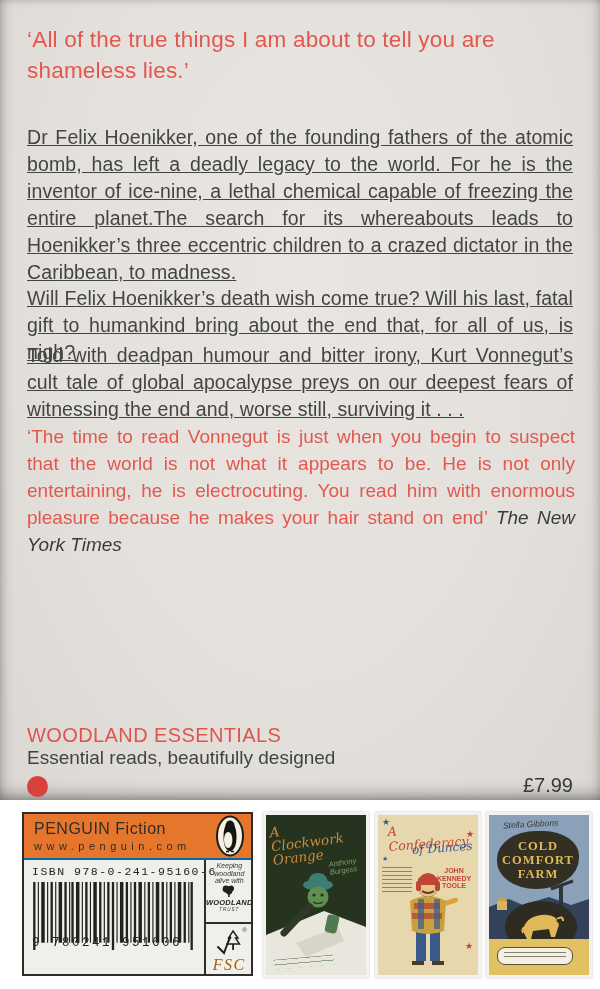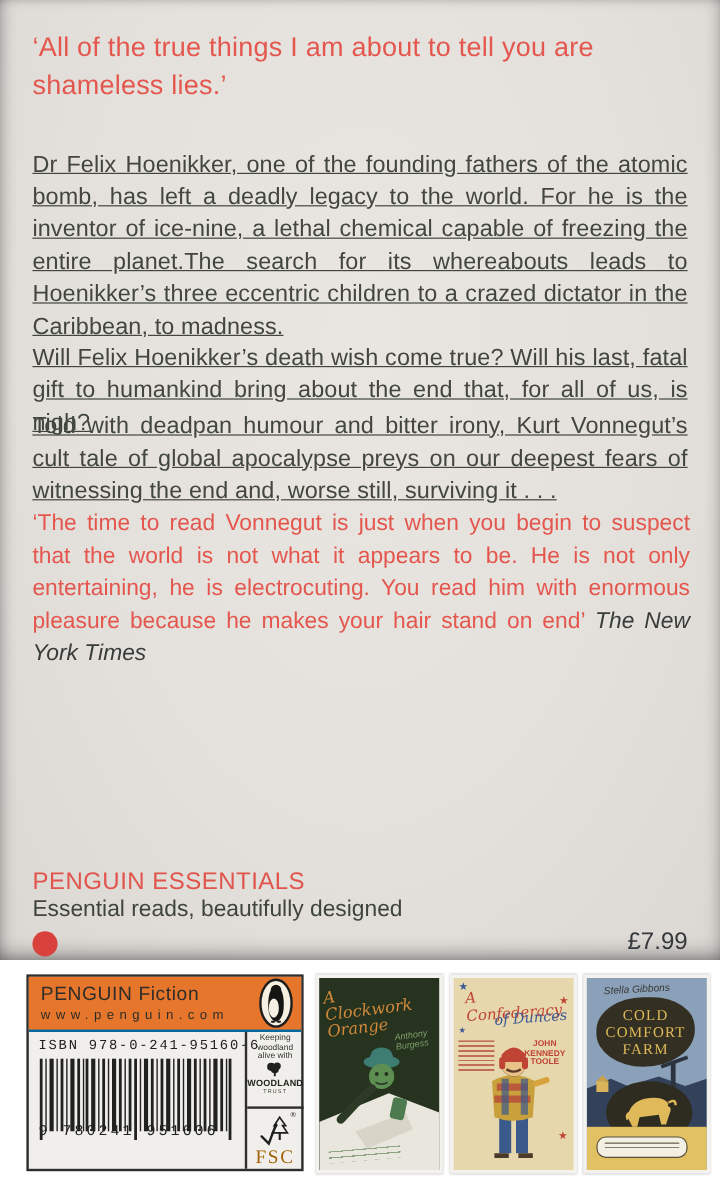--- a/index.html
+++ b/index.html
@@ -27,21 +27,21 @@
   .pubbox{left:22px;top:812px;width:231px;height:164px;border:2px solid #2e2e2c;background:#f1efeb;box-sizing:border-box;}
   .pub-head{height:46px;background:#e5762b;border-bottom:2px solid #0369a1;display:flex;align-items:center;padding:0 6px 0 10px;box-sizing:border-box;}
   .pub-head-text{flex:1;}
   .imprint{color:#2f2d29;font-size:16px;letter-spacing:.5px;}
   .website{color:#2f2d29;font-size:11px;letter-spacing:4.5px;margin-top:2px;}
   .pub-main{display:flex;height:114px;}
   .bar-cell{width:180px;padding:5px 2px 0 8px;box-sizing:border-box;}
   .isbn{font-family:"Liberation Mono",monospace;font-size:11.5px;letter-spacing:1.5px;color:#22221f;white-space:nowrap;}
   .bars{width:162px;height:68px;margin-top:4px;display:block;}
   .digits{font-family:"Liberation Mono",monospace;font-size:12.5px;letter-spacing:2.5px;color:#22221f;margin-top:-14px;white-space:nowrap;}
-  .eco-col{width:49px;border-left:2px solid #2e2e2c;display:flex;flex-direction:column;box-sizing:border-box;}
+  .eco-col{width:49px;border-left:2px solid #2e2e2c;display:flex;flex-direction:column;box-sizing:border-box;font-style:italic;}
   .wood-cell{height:60px;border-bottom:2px solid #2e2e2c;text-align:center;padding-top:2px;}
   .wood-lines{font-size:7px;line-height:7.5px;color:#33382f;width:40px;margin:0 auto;}
   .wood-name{font-size:7.5px;font-weight:bold;color:#23261f;letter-spacing:.2px;margin-top:1px;}
   .wood-sub{font-size:4.5px;color:#33382f;letter-spacing:1px;}
   .fsc-cell{flex:1;text-align:center;padding-top:4px;position:relative;}
   .fsc-label{font-family:"Liberation Serif",serif;font-size:16px;letter-spacing:1.5px;color:#a16207;margin-top:-2px;}
   .fsc-reg{position:absolute;top:3px;right:6px;font-size:6px;color:#1f1f1d;}
   
   .mini{top:812px;width:106px;height:166px;background:#f4f2ee;padding:3px;box-sizing:border-box;box-shadow:0 0 2px rgba(0,0,0,.25);}
   .mini-inner{position:relative;width:100%;height:100%;overflow:hidden;}
@@ -57,21 +57,21 @@
   .c2 .t2{position:absolute;top:26px;left:34px;color:#3a5a96;font-family:"DejaVu Serif",serif;font-style:italic;font-size:12px;transform:rotate(-4deg);}
   .c2 .a{position:absolute;top:52px;right:4px;width:40px;color:#c04434;font-size:7px;font-weight:bold;line-height:7.5px;text-transform:uppercase;text-align:center;}
   .c2 .blurb{position:absolute;top:52px;left:4px;width:30px;height:26px;
      background:repeating-linear-gradient(180deg,#b5493a 0 1.5px,transparent 1.5px 4px);opacity:.75;}
   .star{position:absolute;font-size:9px;}
   .st-red{color:#c04434;} .st-blue{color:#3a5a96;}
   .c3 .mini-inner{background:#8ba1ba;}
   .c3 .a{position:absolute;top:4px;left:14px;color:#3a3833;font-style:italic;font-size:8.5px;transform:rotate(-3deg);}
   .c3 .blob{position:absolute;top:16px;left:8px;width:82px;height:58px;background:#332f22;border-radius:50% 45% 55% 50%;
      display:flex;align-items:center;justify-content:center;}
-  .c3 .t{color:#dfb95a;font-family:"Liberation Serif",serif;font-weight:normal;font-size:12.5px;line-height:14px;
+  .c3 .t{color:#dfb95a;font-family:"Liberation Serif",serif;font-weight:bold;font-size:12.5px;line-height:14px;
      text-transform:uppercase;text-align:center;letter-spacing:1px;}
   .c3 .band{position:absolute;bottom:0;left:0;width:100%;height:36px;background:#e2c163;}
   .c3 .bubble{position:absolute;bottom:10px;left:8px;width:74px;height:16px;background:#f3efe2;border-radius:8px;
      border:1px solid #56503c;}
   .c3 .bubble i{display:block;margin:4px 6px;height:7px;
      background:repeating-linear-gradient(180deg,#56503c 0 1px,transparent 1px 4px);opacity:.7;}
   svg{display:block;}
 </style>
 </head>
 <body>
@@ -79,21 +79,21 @@
 <div class="page">
 
   <div class="abs tagline">‘All of the true things I am about to tell you are shameless lies.’</div>
 
   <p class="abs body-text p1">Dr Felix Hoenikker, one of the founding fathers of the atomic bomb, has left a deadly legacy to the world. For he is the inventor of ice-nine, a lethal chemical capable of freezing the entire planet.The search for its whereabouts leads to Hoenikker’s three eccentric children to a crazed dictator in the Caribbean, to madness.</p>
   <p class="abs body-text p2">Will Felix Hoenikker’s death wish come true? Will his last, fatal gift to humankind bring about the end that, for all of us, is nigh?</p>
   <p class="abs body-text p3">Told with deadpan humour and bitter irony, Kurt Vonnegut’s cult tale of global apocalypse preys on our deepest fears of witnessing the end and, worse still, surviving it . . .</p>
 
   <p class="abs review"><span>‘The time to read Vonnegut is just when you begin to suspect that the world is not what it appears to be. He is not only entertaining, he is electrocuting. You read him with enormous pleasure because he makes your hair stand on end’</span><span class="nyt">The New York Times</span></p>
 
-  <div class="abs series-name">PENGUIN ESSENTIALS</div>
+  <div class="abs series-name">WOODLAND ESSENTIALS</div>
   <div class="abs series-sub">Essential reads, beautifully designed</div>
 
   <div class="abs credit-dot"></div>
   <div class="abs price">£7.99</div>
 
   <div class="abs pubbox">
     <div class="pub-head">
       <div class="pub-head-text">
         <div class="imprint">PENGUIN Fiction</div>
         <div class="website">www.penguin.com</div>

